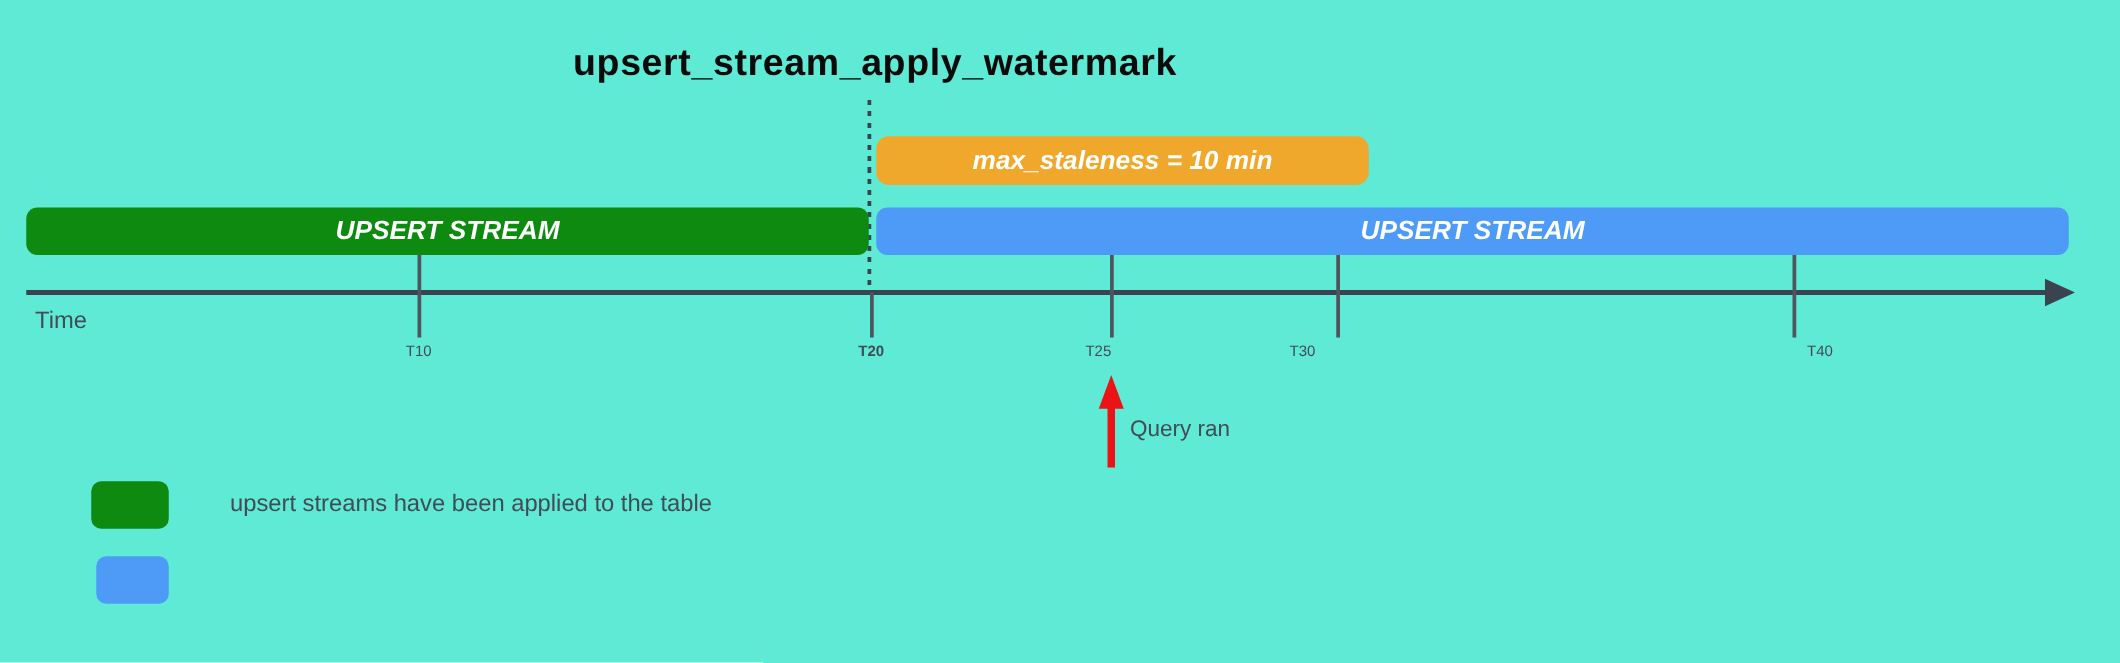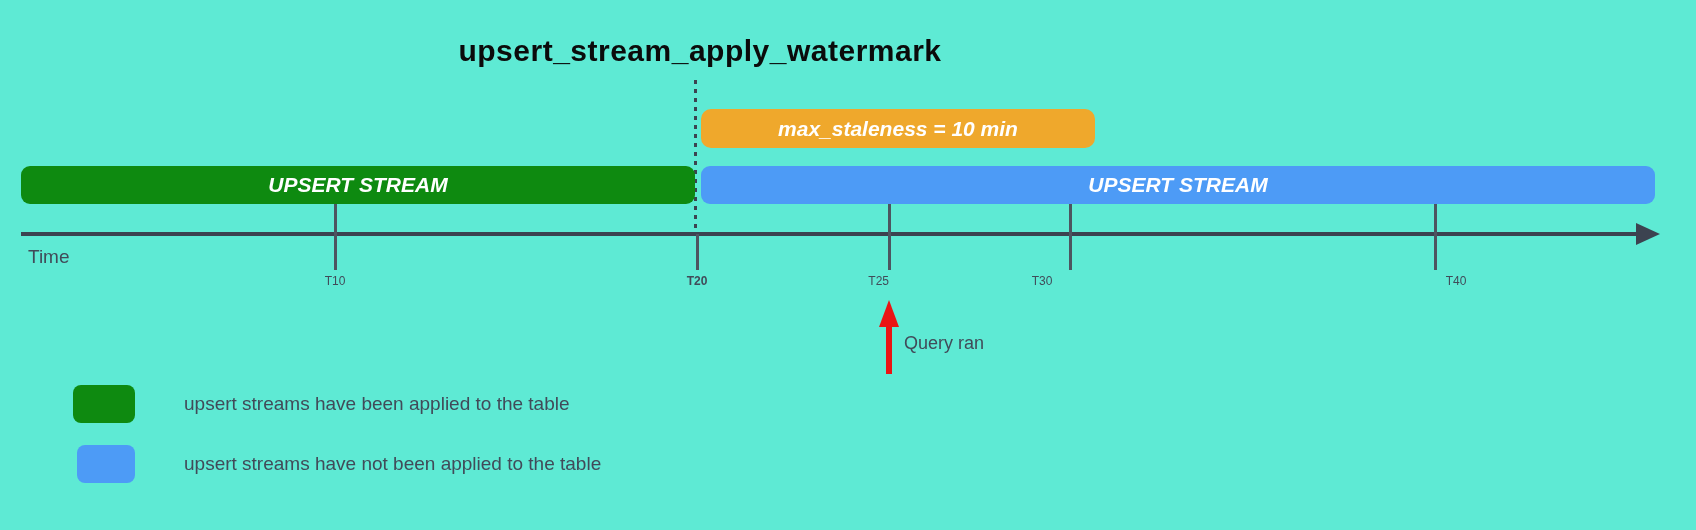--- a/index.html
+++ b/index.html
@@ -211,15 +211,14 @@
   <div class="tick-label" style="left: 1416px;">T40</div>
 
   <div class="query-arrow-head"></div>
   <div class="query-arrow-shaft"></div>
   <div class="query-ran-label">Query ran</div>
 
   <div class="legend-swatch legend-swatch-green"></div>
   <div class="legend-text legend-text-1">upsert streams have been applied to the table</div>
 
   <div class="legend-swatch legend-swatch-blue"></div>
-  <div class="legend-text legend-text-2">upsert streams have not been applied to the table</div>
 
 </div>
 
 </body></html>

